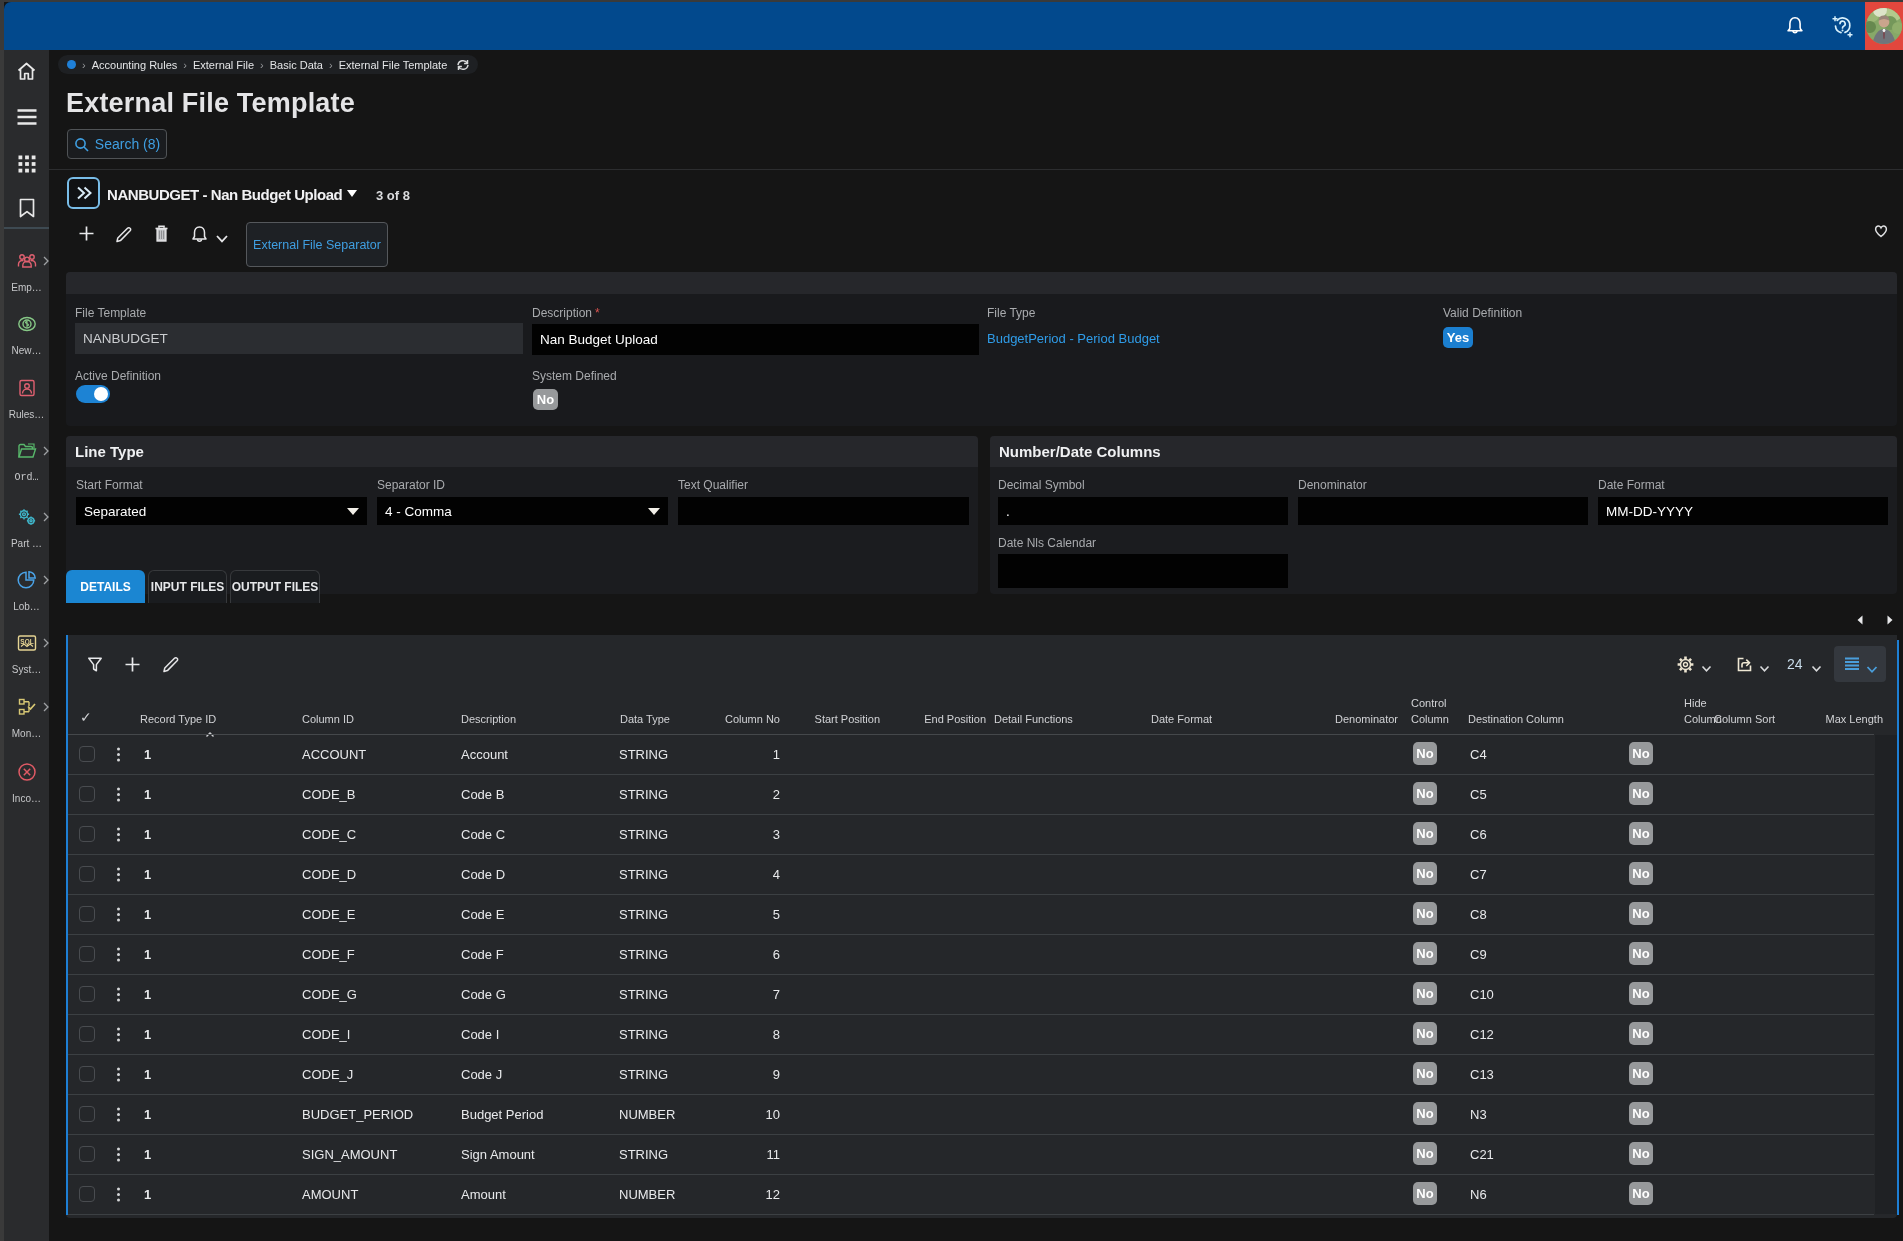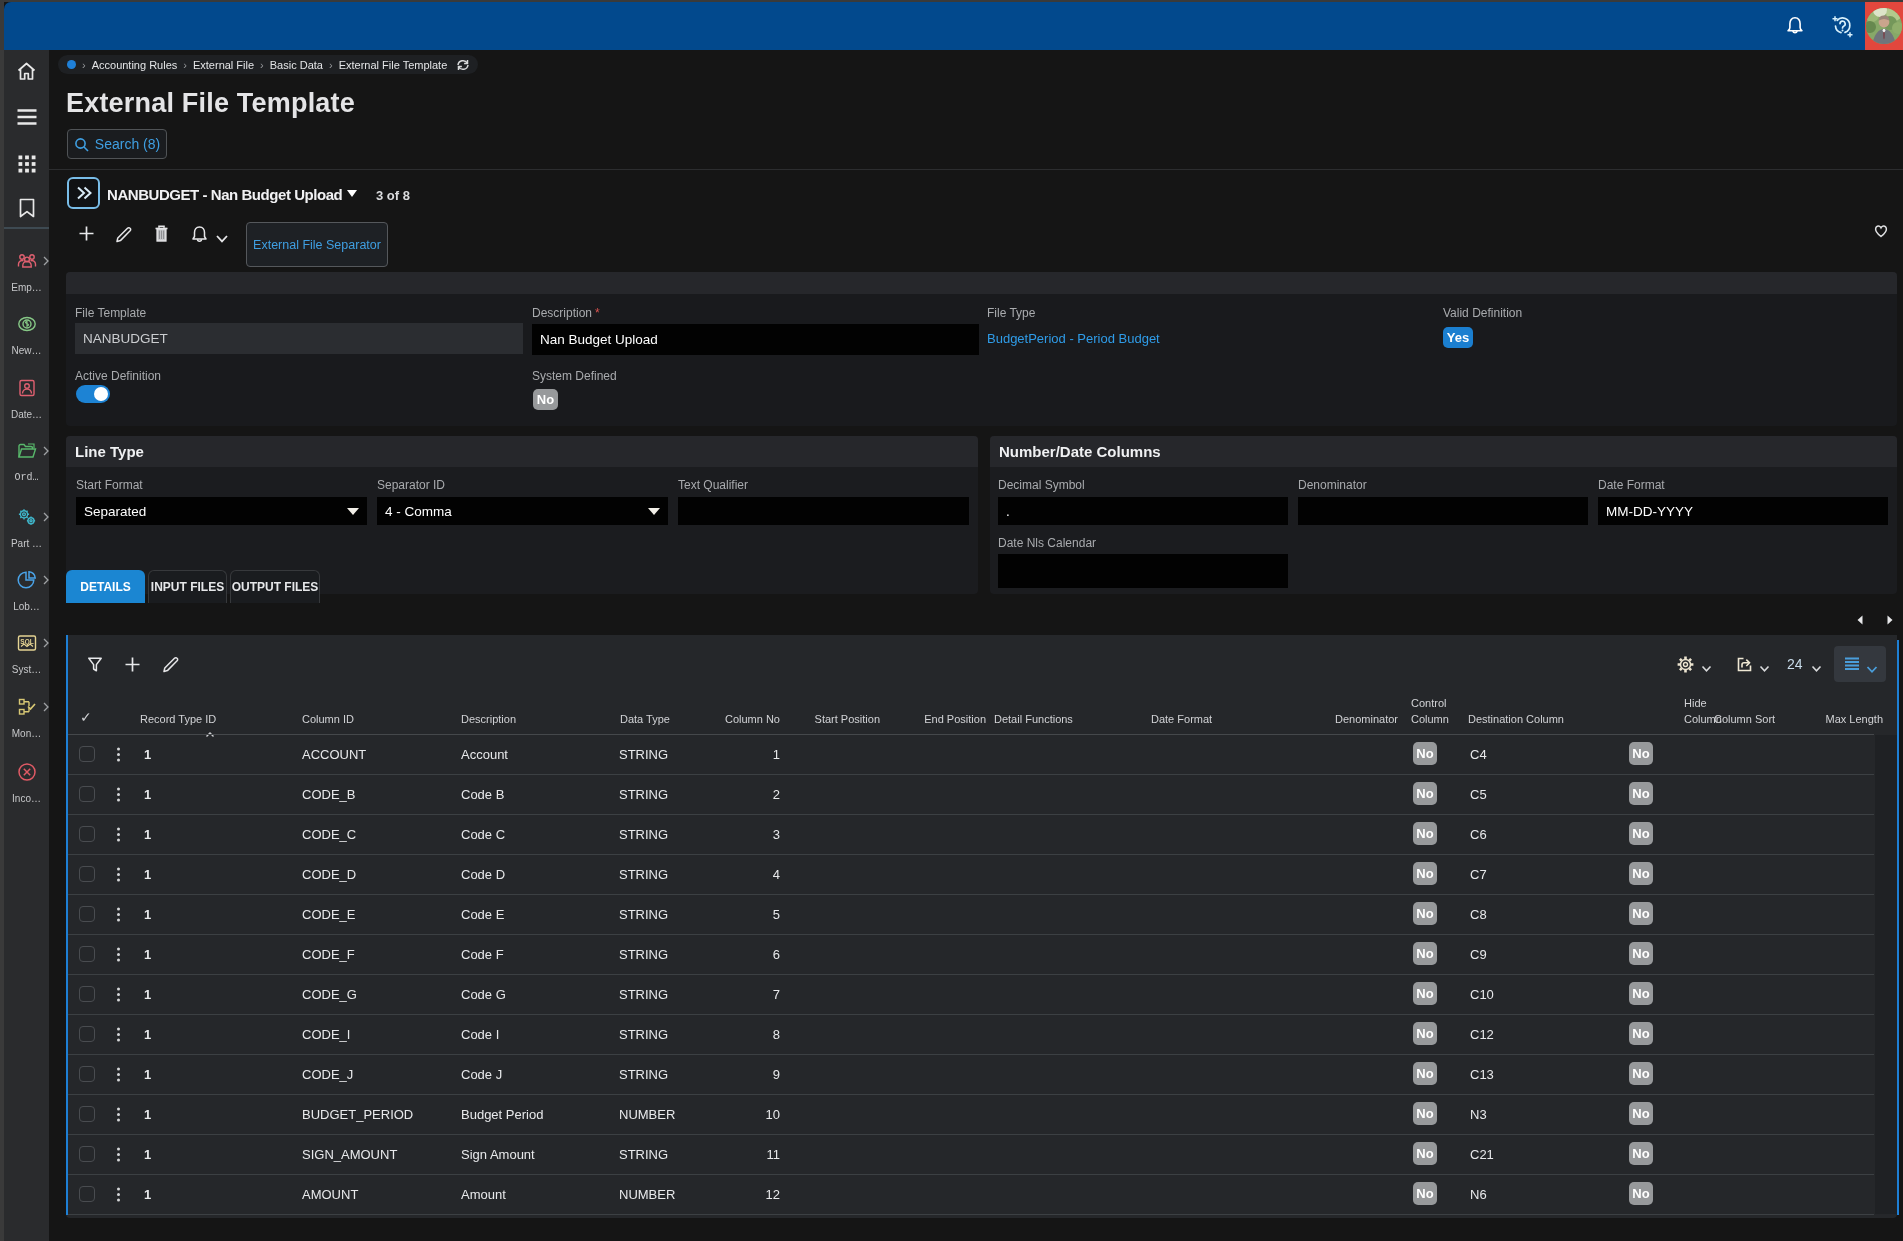--- a/index.html
+++ b/index.html
@@ -150,21 +150,21 @@
         </g>
       </svg></div>
 <div class="sblabel" style="top:295px;">New…</div>
 <div class="sbicon" style="top:327px;"><svg width="22" height="22" viewBox="0 0 22 22" style="">
         <g stroke="#e06070" fill="none" stroke-width="1.4">
           <rect x="4" y="3.5" width="14" height="15" rx="1.5"></rect>
           <circle cx="11" cy="9" r="2.3"></circle>
           <path d="M6.5 16.5 a4.5 4.5 0 0 1 9 0"></path>
         </g>
       </svg></div>
-<div class="sblabel" style="top:359px;">Date…</div>
+<div class="sblabel" style="top:359px;">Rules…</div>
 <div class="sbicon" style="top:390px;"><svg width="22" height="22" viewBox="0 0 22 22" style="">
         <g stroke="#58b86b" fill="none" stroke-width="1.4">
           <path d="M3 17 V6 a1.5 1.5 0 0 1 1.5 -1.5 H8 l1.5 2 H15 a1.5 1.5 0 0 1 1.5 1.5 V9"></path>
           <path d="M3 17 L5.5 9 H19.5 L17 17 Z"></path>
           <path d="M12 4 h6 v4" stroke-width="1.2"></path>
         </g>
       </svg></div>
 <div class="sblabel" style="top:422px;font-family:Liberation Mono, monospace;">Ord…</div>
 <div class="chev" style="left:39px;top:396px;"><svg width="6" height="10" viewBox="0 0 6 10" style="">
         <path d="M1 1 L5 5 L1 9" fill="none" stroke="#9fa1a4" stroke-width="1.3"></path>

